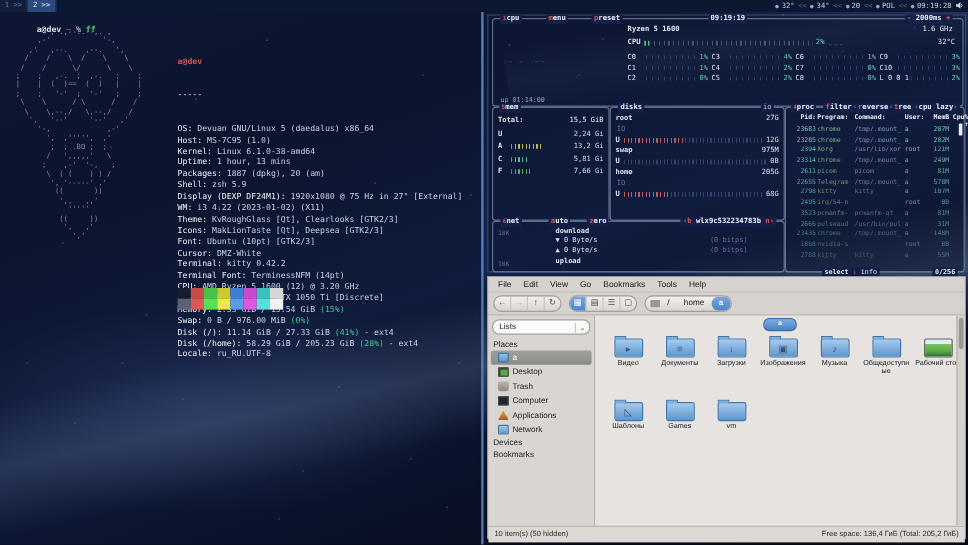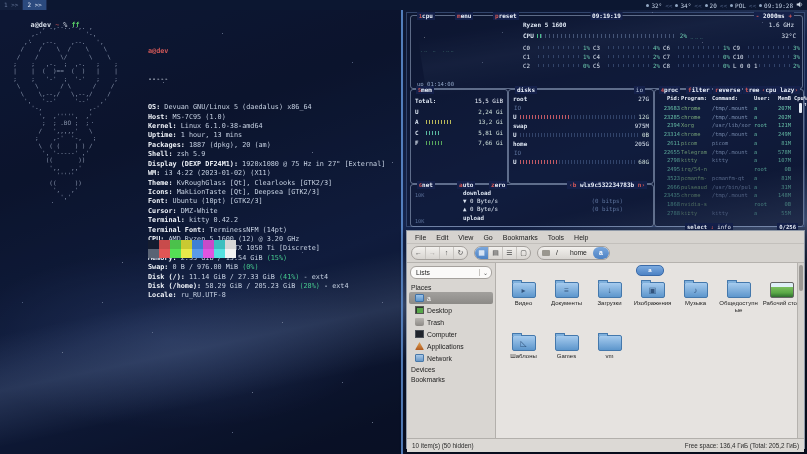--- a/index.html
+++ b/index.html
@@ -40,21 +40,21 @@
   .pline{position:absolute;left:6px;font-size:6.8px;color:#d8dfe9;white-space:pre;}
   .pline .u{color:#d8dfe9;font-weight:bold;}
   .pline .tld{color:#d05858;}
   .pline .cmd{color:#57c765;font-weight:bold;}
   .cursor{display:inline-block;width:4px;height:7px;border:1px solid #c9d3e2;vertical-align:-1px;margin-left:1px;}
   .ascii{position:absolute;left:6px;top:13px;margin:0;font-size:6px;line-height:7.4px;
     color:rgba(205,218,240,.62);white-space:pre;font-family:"DejaVu Sans Mono",monospace;}
   .fetch{position:absolute;left:148px;top:18px;font-size:6.8px;line-height:9.4px;white-space:pre;}
   .f-title{color:#d25858;font-weight:bold;}
   .f-dash{color:#dfe6f2;}
-  .fl .k{color:#eef2f8;font-weight:bold;}
+  .fl .k{color:#eef2f8;font-weight:normal;}
   .fl .v{color:#c6d1e2;}
   .fl .pct{color:#46c98e;}
   .palette{position:absolute;left:148px;top:230px;}
   .palette .prow{display:flex;height:9px;}
   .palette .sw{width:11px;height:9px;}
   
   .btop{position:absolute;left:406px;top:12px;width:399px;height:215px;background:rgba(13,22,50,.58);
     border:1px solid rgba(120,155,215,.35);box-sizing:border-box;
     font-family:"DejaVu Sans Mono",monospace;color:#dde6f2;z-index:4;}
   .bt-box{position:absolute;border:1px solid rgba(173,192,220,.5);border-radius:3px;}

